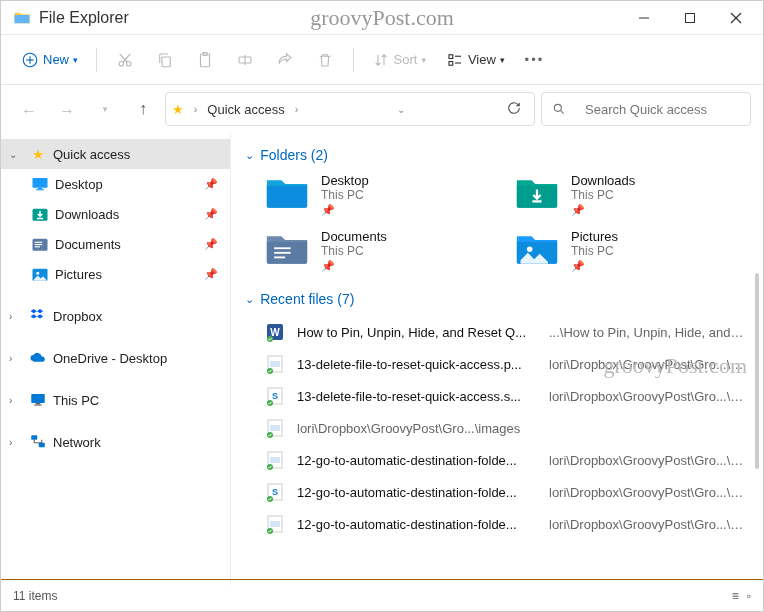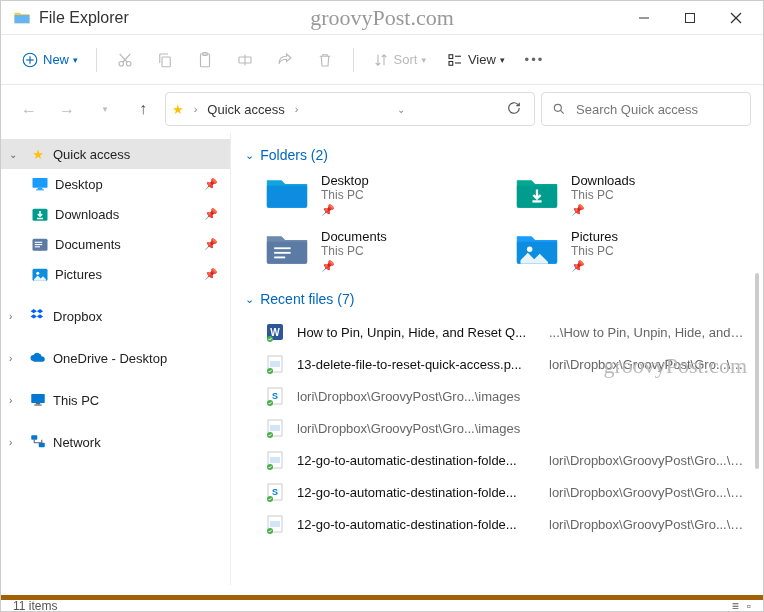--- a/index.html
+++ b/index.html
@@ -15,21 +15,21 @@
 .tbtn svg{width:18px;height:18px}
 .tbtn.disabled{opacity:.45}
 .sep{width:1px;height:24px;background:#ddd;margin:0 6px}
 .navbar{height:48px;display:flex;align-items:center;padding:0 12px;gap:6px}
 .navbtn{width:32px;height:32px;display:flex;align-items:center;justify-content:center;color:#555;border-radius:4px}
 .navbtn.disabled{color:#bbb}
 .addr{flex:1;height:34px;border:1px solid #ddd;border-radius:4px;display:flex;align-items:center;padding:0 6px;gap:6px;font-size:13px;color:#333}
 .addr .star{color:#ffc107}
 .addr .chev{color:#888;font-size:11px;margin:0 4px}
 .addr .refresh{margin-left:auto;width:28px;text-align:center;color:#555}
-.search{width:210px;height:34px;border:1px solid #ddd;border-radius:4px;display:flex;align-items:center;padding:0 10px;gap:10px;color:#777;font-size:13px}
+.search{width:210px;height:34px;border:1px solid #ddd;border-radius:4px;display:flex;align-items:center;padding:0 10px;gap:19px;color:#777;font-size:13px}
 .content{display:flex;height:calc(100% - 34px - 50px - 48px - 26px);position:relative}
 .sidebar{width:230px;border-right:1px solid #eee;padding:6px 0;overflow-y:auto}
 .tree-item{height:30px;display:flex;align-items:center;padding-left:8px;gap:6px;font-size:13px;color:#222}
 .tree-item.selected{background:#e5e5e5}
 .tree-item .arrow{width:14px;color:#666;font-size:10px}
 .tree-item .ico{width:18px;display:flex;align-items:center;justify-content:center}
 .tree-item .pin{margin-left:auto;margin-right:12px;color:#aaa;font-size:11px}
 .tree-item.child{padding-left:30px}
 .tree-gap{height:12px}
 .main{flex:1;padding:10px 18px 10px 14px;overflow-y:auto;position:relative}
@@ -41,21 +41,21 @@
 .folder .ficon{width:44px;height:38px}
 .folder .meta{display:flex;flex-direction:column;font-size:13px}
 .folder .meta .n{color:#111}
 .folder .meta .s{color:#777;font-size:12px}
 .folder .meta .p{color:#aaa;font-size:11px;margin-top:2px}
 .files{display:flex;flex-direction:column;gap:2px;padding-left:20px}
 .file{display:flex;align-items:center;height:30px;gap:12px;font-size:13px}
 .file .fi{width:20px;height:20px;flex-shrink:0}
 .file .fn{width:240px;white-space:nowrap;overflow:hidden;text-overflow:ellipsis;color:#111}
 .file .fp{flex:1;white-space:nowrap;overflow:hidden;text-overflow:ellipsis;color:#666}
-.status{position:absolute;bottom:0;left:0;right:0;height:16px;border-top:5px solid #a16207;display:flex;align-items:center;padding:0 12px;font-size:12px;color:#555}
+.status{position:absolute;bottom:0;left:0;right:0;height:32px;border-top:1px solid #a16207;display:flex;align-items:center;padding:0 12px;font-size:12px;color:#555}
 .status .views{margin-left:auto;display:flex;gap:8px;color:#555}
 .vscroll{position:absolute;right:2px;top:140px;bottom:32px;width:8px}
 .vscroll .thumb{position:absolute;top:0;width:4px;left:2px;height:70%;background:#ccc;border-radius:2px}
 </style>
 </head>
 <body>
 
 <div class="titlebar">
   <span class="appicon">
     <svg viewBox="0 0 24 24">
@@ -363,20 +363,21 @@
           <div class="fn">13-delete-file-to-reset-quick-access.p...</div>
           <div class="fp">lori\Dropbox\GroovyPost\Gro...\images</div>
         </div>
         <div class="file">
           <div class="fi"><svg viewBox="0 0 20 20">
               <rect x="3" y="2" width="14" height="16" fill="#fff" stroke="#ccc"></rect>
               <text x="10" y="13" text-anchor="middle" fill="#0078d4" font-size="9" font-weight="bold">S</text>
               <circle cx="5" cy="17" r="3" fill="#4caf50"></circle>
               <path d="M3.5 17l1 1 2-2" stroke="#fff" stroke-width="1" fill="none"></path>
             </svg></div>
+          <div class="fn">13-delete-file-to-reset-quick-access.s...</div>
           <div class="fp">lori\Dropbox\GroovyPost\Gro...\images</div>
         </div>
         <div class="file">
           <div class="fi"><svg viewBox="0 0 20 20">
               <rect x="3" y="2" width="14" height="16" fill="#fff" stroke="#ccc"></rect>
               <rect x="5" y="7" width="10" height="6" fill="#d4e5f7"></rect>
               <circle cx="5" cy="17" r="3" fill="#4caf50"></circle>
               <path d="M3.5 17l1 1 2-2" stroke="#fff" stroke-width="1" fill="none"></path>
             </svg></div>
           <div class="fp">lori\Dropbox\GroovyPost\Gro...\images</div>

